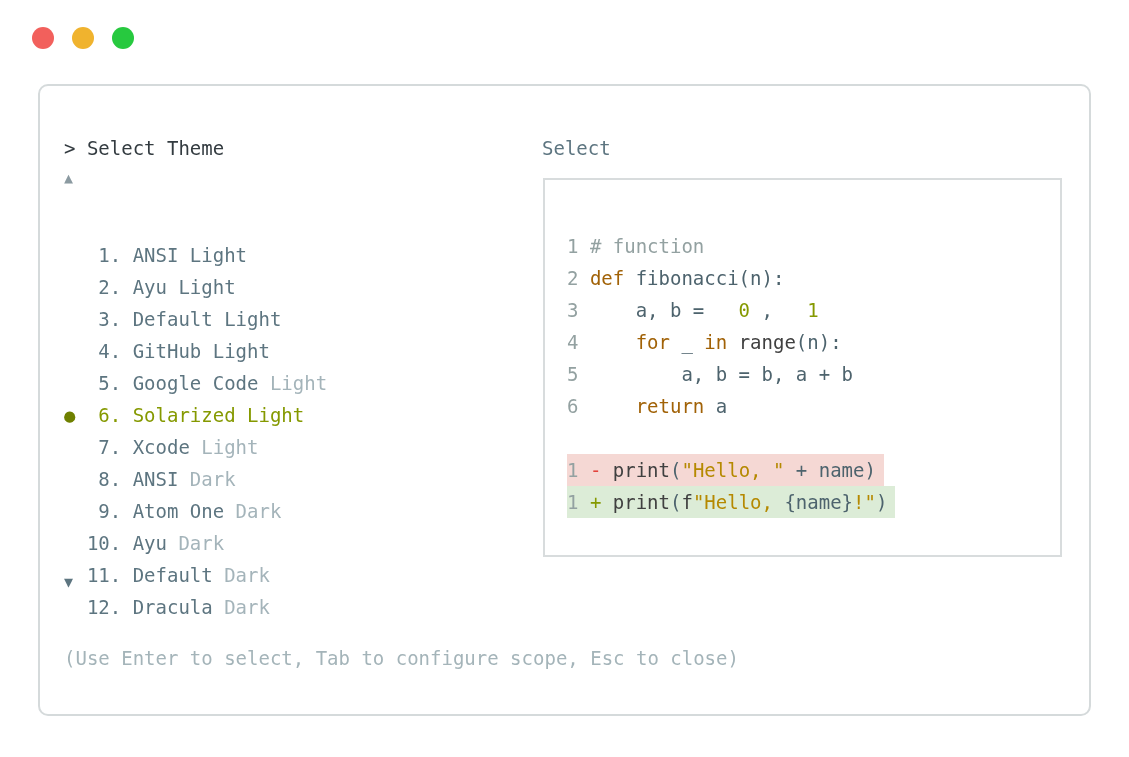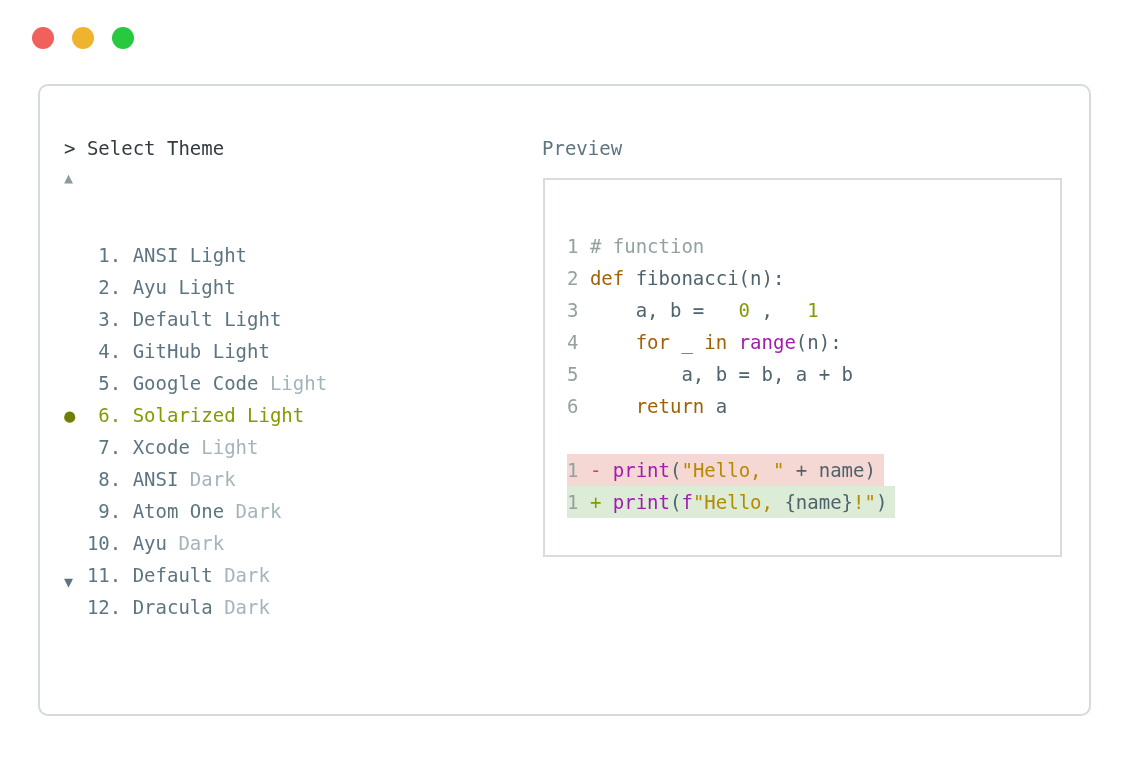--- a/index.html
+++ b/index.html
@@ -44,21 +44,21 @@
   }
   .code { padding:50px 0 0 22px; font-size:19px; line-height:32px; white-space:pre; }
   .code-line { height:32px; }
   .linebg { display:inline-block; padding-right:8px; }
   .linebg.removed { background:#f5d8d4; }
   .linebg.added   { background:#dcecd7; }
 
   .tok.ln  { color:#93a1a1; }
   .tok.com { color:#93a1a1; }
   .tok.kw  { color:#a16207; }
-  .tok.fn  { color:#a21caf; }
+  .tok.fn  { color:#404040; }
   .tok.str { color:#b58900; }
   .tok.num { color:#859900; }
   .tok.txt { color:#4d636d; }
   .tok.red { color:#e3423c; }
   .tok.grn { color:#859900; }
 </style>
 </head>
 <body>
 
 <div class="traffic">
@@ -70,20 +70,21 @@
 <div class="panel">
 
   <div class="prompt"><span>&gt;</span><span> </span><span>Select Theme</span></div>
 
   <div class="arrow-up mono19">▲</div>
 
   <div class="theme-list" id="theme-list"><div class="list-row"><span class="marker"> </span><span class="num">1.</span><span class="name">ANSI </span><span class="variant">Light</span></div><div class="list-row"><span class="marker"> </span><span class="num">2.</span><span class="name">Ayu </span><span class="variant">Light</span></div><div class="list-row"><span class="marker"> </span><span class="num">3.</span><span class="name">Default </span><span class="variant">Light</span></div><div class="list-row"><span class="marker"> </span><span class="num">4.</span><span class="name">GitHub </span><span class="variant">Light</span></div><div class="list-row"><span class="marker"> </span><span class="num">5.</span><span class="name">Google Code </span><span class="variant dim">Light</span></div><div class="list-row selected"><span class="marker">●</span><span class="num">6.</span><span class="name">Solarized </span><span class="variant">Light</span></div><div class="list-row"><span class="marker"> </span><span class="num">7.</span><span class="name">Xcode </span><span class="variant dim">Light</span></div><div class="list-row"><span class="marker"> </span><span class="num">8.</span><span class="name">ANSI </span><span class="variant dim">Dark</span></div><div class="list-row"><span class="marker"> </span><span class="num">9.</span><span class="name">Atom One </span><span class="variant dim">Dark</span></div><div class="list-row"><span class="marker"> </span><span class="num">10.</span><span class="name">Ayu </span><span class="variant dim">Dark</span></div><div class="list-row"><span class="marker"> </span><span class="num">11.</span><span class="name">Default </span><span class="variant dim">Dark</span></div><div class="list-row"><span class="marker"> </span><span class="num">12.</span><span class="name">Dracula </span><span class="variant dim">Dark</span></div></div>
 
   <div class="arrow-down mono19">▼</div>
 
+  <div class="hint">(Use Enter to select, Tab to configure scope, Esc to close)</div>
 
-  <div class="preview-label">Preview</div>
+  <div class="preview-label">Select</div>
 
   <div class="preview-box">
     <div class="code" id="code"><div class="code-line"><span class="tok ln">1 </span><span class="tok com"># function</span></div><div class="code-line"><span class="tok ln">2 </span><span class="tok kw">def </span><span class="tok txt">fibonacci(n):</span></div><div class="code-line"><span class="tok ln">3 </span><span class="tok txt">    a, b = </span><span class="tok num">0</span><span class="tok txt">, </span><span class="tok num">1</span></div><div class="code-line"><span class="tok ln">4 </span><span class="tok txt">    </span><span class="tok kw">for </span><span class="tok txt">_ </span><span class="tok kw">in </span><span class="tok fn">range</span><span class="tok txt">(n):</span></div><div class="code-line"><span class="tok ln">5 </span><span class="tok txt">        a, b = b, a + b</span></div><div class="code-line"><span class="tok ln">6 </span><span class="tok txt">    </span><span class="tok kw">return </span><span class="tok txt">a</span></div><div class="code-line"></div><div class="code-line"><span class="linebg removed"><span class="tok ln">1 </span><span class="tok red">- </span><span class="tok fn">print</span><span class="tok txt">(</span><span class="tok str">"Hello, "</span><span class="tok txt"> + name)</span></span></div><div class="code-line"><span class="linebg added"><span class="tok ln">1 </span><span class="tok grn">+ </span><span class="tok fn">print</span><span class="tok txt">(</span><span class="tok fn">f</span><span class="tok str">"Hello, </span><span class="tok txt">{name}</span><span class="tok str">!"</span><span class="tok txt">)</span></span></div></div>
   </div>
 
 </div>
 
 </body></html>

